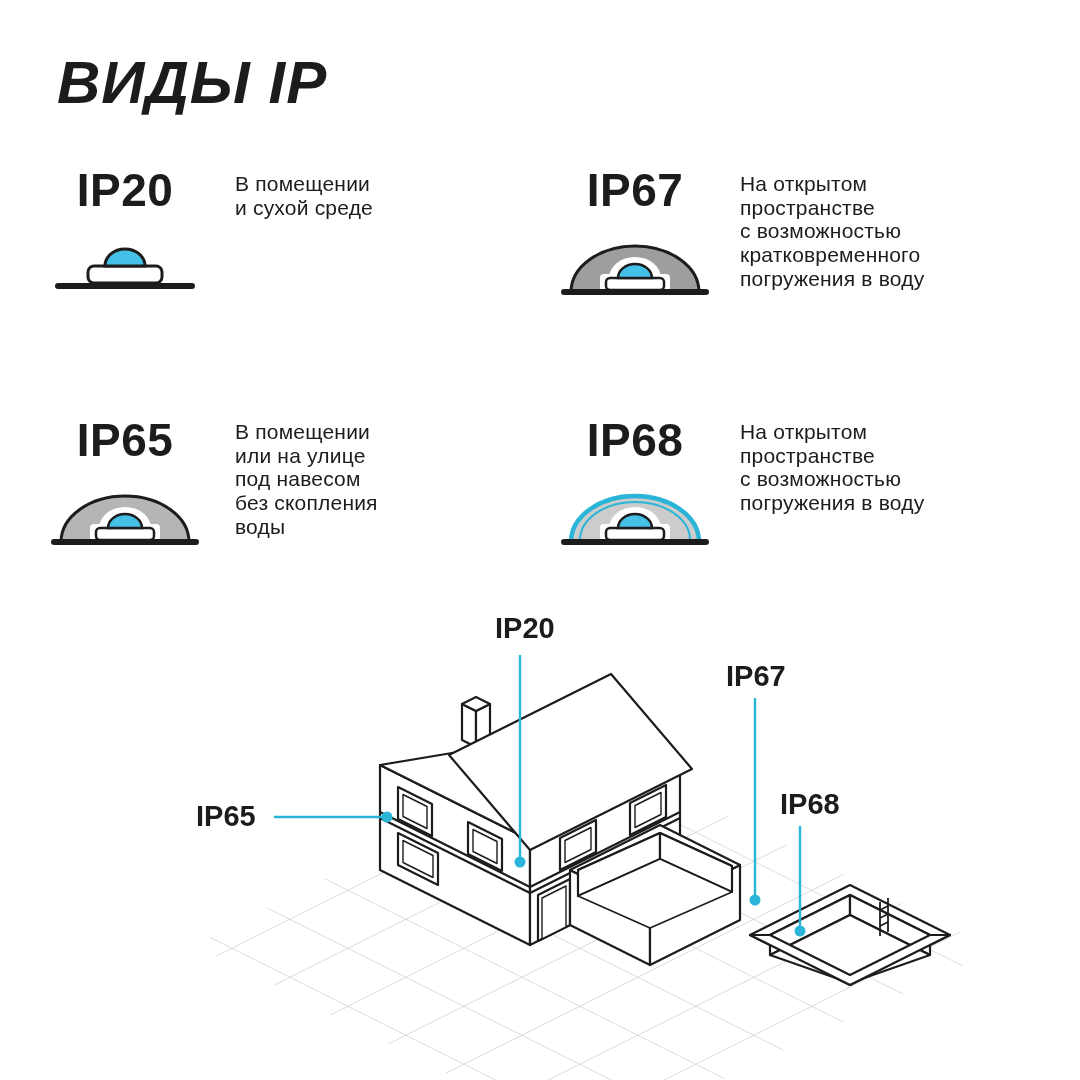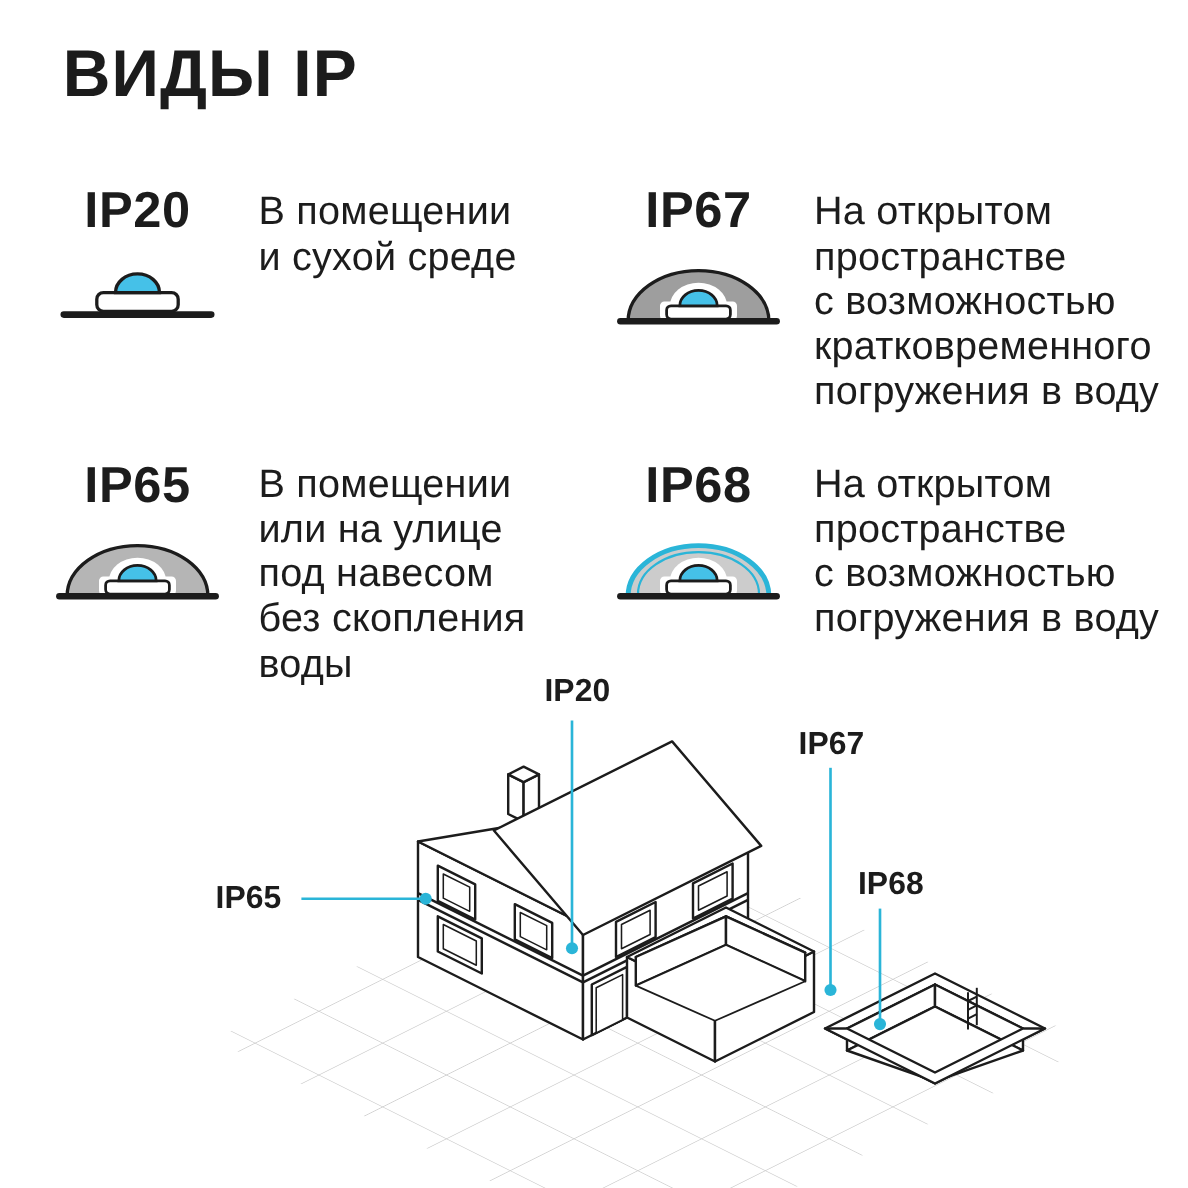--- a/index.html
+++ b/index.html
@@ -1,27 +1,27 @@
 <!DOCTYPE html>
 <html style="--accent: #2ab5d8; --accent-light: #45c1e8;"><head>
 <meta charset="utf-8">
 <style>
   * { margin:0; padding:0; box-sizing:border-box; }
   html,body { width:1080px; height:1080px; background:#ffffff; overflow:hidden; }
   body { position:relative; font-family:"Liberation Sans", sans-serif; color:#1c1c1c; }
 
-  .page-title { position:absolute; left:57px; top:32px; font-size:60px; font-weight:800; letter-spacing:1px; }
+  .page-title { position:absolute; left:57px; top:48px; font-size:60px; font-weight:800; letter-spacing:1px;font-style:italic; }
 
   .card { position:absolute; width:160px; text-align:center; }
   .code { font-size:46px; font-weight:800; letter-spacing:.5px; line-height:1.1; }
   .icon { display:flex; justify-content:center; }
   .icon.flat { margin-top:16px; }
   .icon.dome { margin-top:8px; }
 
-  .desc { position:absolute; font-size:36px; line-height:1.13; letter-spacing:.2px; white-space:pre-line; }
+  .desc { position:absolute; font-size:21px; line-height:1.13; letter-spacing:.2px; white-space:pre-line; }
 
   .dlabel { position:absolute; font-size:29px; font-weight:800; }
 
   .scene { position:absolute; left:0; top:600px; width:1080px; height:480px; }
 </style>
 </head>
 <body style="background: rgb(255, 255, 255); color: rgb(28, 28, 28);">
 
 <div class="page-title">ВИДЫ IP</div>
 

